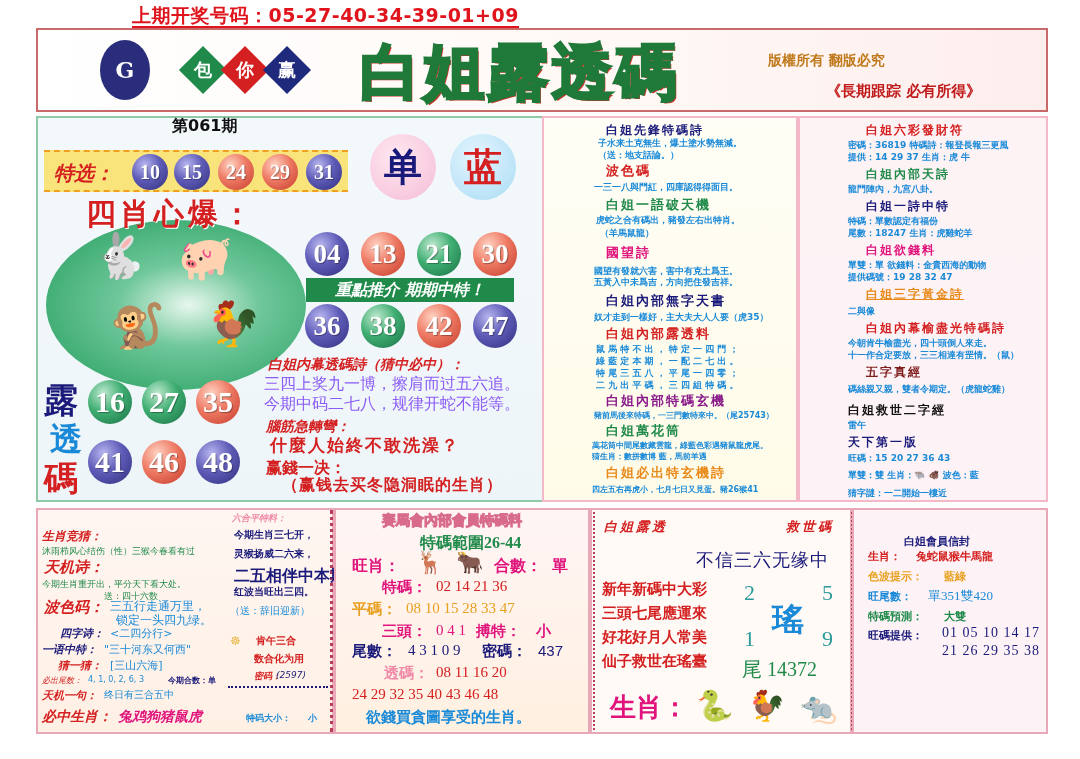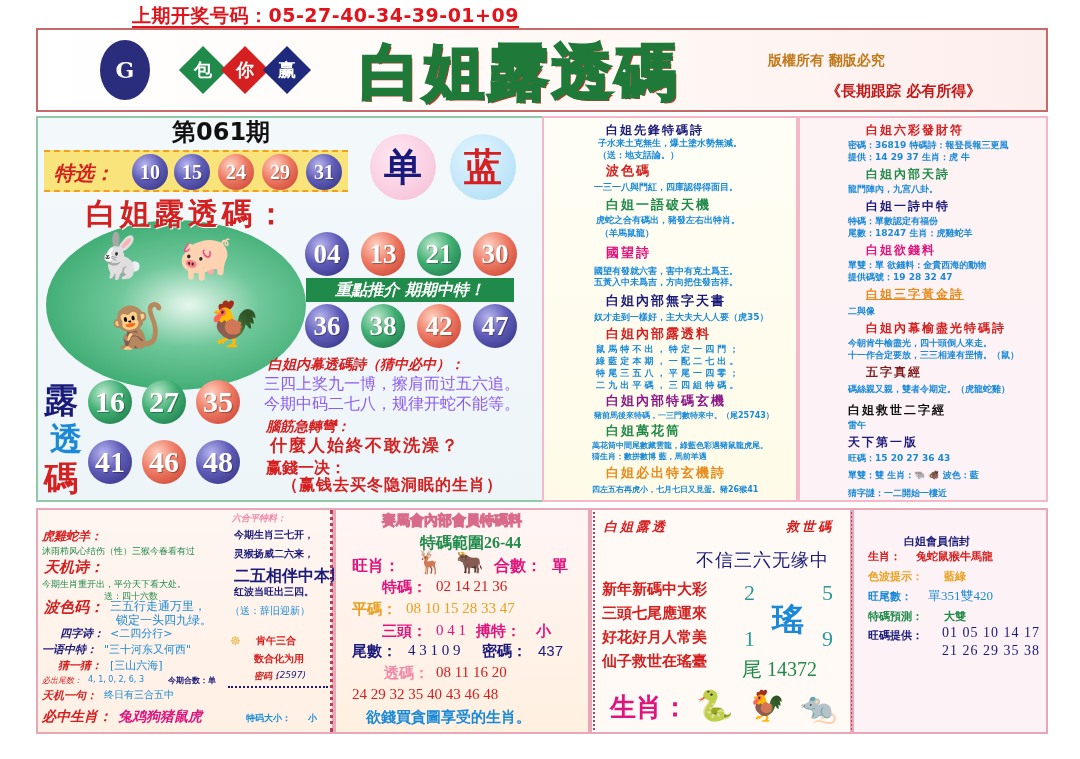--- a/index.html
+++ b/index.html
@@ -12,21 +12,21 @@
   #header-box { left: 36px; top: 28px; width: 1012px; height: 84px; border: 2px solid #c86a6a; background: linear-gradient(90deg, #ffffff 0%, #fff8f4 60%, #fdeeee 100%); }
   #logo { left: 100px; top: 40px; width: 50px; height: 60px; border-radius: 50%; background: #2a2d7c; color: #fff; display: flex; align-items: center; justify-content: center; font-size: 22px; font-weight: bold; font-family: "DejaVu Serif", serif; }
   .diamond { position: absolute; width: 34px; height: 34px; transform: rotate(45deg); top: 53px; }
   .diamond span { position: absolute; left: 0; top: 0; width: 34px; height: 34px; display: flex; align-items: center; justify-content: center; transform: rotate(-45deg); color: #fff; font-size: 18px; font-weight: bold; }
   #brand-title { left: 360px; top: 36px; font-size: 60px; font-weight: bold; color: #ffffff; letter-spacing: 4px; line-height: 72px; -webkit-text-stroke: 3px #1f7a3a; text-shadow: 0 0 0 #c8342a, 2px 2px 0 #c8342a; white-space: nowrap; }
   #rights { left: 768px; top: 52px; font-size: 14px; font-weight: bold; color: #c07a1c; font-family: "DejaVu Serif", serif; }
   #slogan { left: 826px; top: 82px; font-size: 15px; font-weight: bold; color: #c01a1a; white-space: nowrap; }
 
   
   #left-panel { left: 36px; top: 116px; width: 508px; height: 386px; border: 2px solid #8fc9a8; background: linear-gradient(180deg, #f3f8fb 0%, #eef5f8 100%); }
-  #issue { left: 172px; top: 116px; font-size: 24px; font-weight: bold; color: #111; white-space: nowrap; }
+  #issue { left: 172px; top: 116px; font-size: 16px; font-weight: bold; color: #111; white-space: nowrap; }
   #tx-band { left: 44px; top: 150px; width: 304px; height: 42px; background: #f9e47c; border-top: 2px dashed #f0a020; border-bottom: 2px dashed #f0a020; }
   #tx-label { left: 54px; top: 160px; font-size: 20px; font-weight: bold; color: #d42020; font-style: italic; }
   .ball { position: absolute; border-radius: 50%; color: #fff; font-weight: bold; display: flex; align-items: center; justify-content: center; font-family: "Liberation Serif", serif; text-shadow: 1px 1px 1px rgba(0,0,0,0.35); }
   .ball.blue { background: radial-gradient(circle at 35% 30%, #b8b6ef 0%, #5f5cb8 45%, #2f2d7c 100%); }
   .ball.red { background: radial-gradient(circle at 35% 30%, #ffd2c2 0%, #ee7a64 45%, #c4392a 100%); }
   .ball.green { background: radial-gradient(circle at 35% 30%, #bfe9cf 0%, #3fae72 45%, #197044 100%); }
   .ball.sm { width: 36px; height: 36px; font-size: 20px; }
   .ball.md { width: 44px; height: 44px; font-size: 27px; }
   .ball.lg { width: 44px; height: 44px; font-size: 30px; }
 
@@ -93,21 +93,21 @@
 <div class="ball sm blue" style="left:132px;top:154px;">10</div>
 <div class="ball sm blue" style="left:174px;top:154px;">15</div>
 <div class="ball sm red" style="left:218px;top:154px;">24</div>
 <div class="ball sm red" style="left:262px;top:154px;">29</div>
 <div class="ball sm blue" style="left:306px;top:154px;">31</div>
 
 <div id="odd-badge" class="abs">单</div>
 <div id="color-badge" class="abs">蓝</div>
 
 <div id="oval" class="abs"></div>
-<div id="four-title" class="abs">白姐露透碼：</div>
+<div id="four-title" class="abs">四肖心爆：</div>
 <div class="animal" style="left:92px;top:234px;">🐇</div>
 <div class="animal" style="left:178px;top:236px;">🐖</div>
 <div class="animal" style="left:110px;top:304px;">🐒</div>
 <div class="animal" style="left:206px;top:302px;">🐓</div>
 
 <div class="ball md blue" style="left:305px;top:232px;">04</div>
 <div class="ball md red" style="left:361px;top:232px;">13</div>
 <div class="ball md green" style="left:417px;top:232px;">21</div>
 <div class="ball md red" style="left:473px;top:232px;">30</div>
 <div id="promo-band" class="abs">重點推介 期期中特！</div>
@@ -184,21 +184,21 @@
 <div class="sec-h" style="left:848px;top:402px;font-size:12px;color:#111111;">白姐救世二字經</div>
 <div class="sec-t" style="left:848px;top:420px;">雷午</div>
 <div class="sec-h" style="left:848px;top:434px;font-size:12px;color:#1a1a7a;">天下第一版</div>
 <div class="sec-t" style="left:848px;top:453px;">旺碼：15 20 27 36 43</div>
 <div class="sec-t" style="left:848px;top:470px;">單雙：雙 生肖：🐃 🐗 波色：藍</div>
 <div class="sec-t" style="left:848px;top:488px;">猜字謎：一二開始一樓近</div>
 
 <div id="bl-panel" class="abs"></div>
 <div id="bl-dots" class="abs"></div>
 
-<div class="txt" style="left:42px;top:528px;font-size:12px;font-weight:bold;font-style:italic;color:#d42020;">虎雞蛇羊：</div>
+<div class="txt" style="left:42px;top:528px;font-size:12px;font-weight:bold;font-style:italic;color:#d42020;">生肖竞猜：</div>
 <div class="txt" style="left:42px;top:545px;font-size:9px;color:#1f8a4a;">沐雨栉风心结伤（性）三猴今春看有过</div>
 <div class="txt" style="left:44px;top:558px;font-size:15px;font-weight:bold;font-style:italic;color:#d42020;">天机诗：</div>
 <div class="txt" style="left:42px;top:578px;font-size:9px;color:#1f8a4a;">今期生肖重开出，平分天下看大处。</div>
 <div class="txt" style="left:104px;top:590px;font-size:9px;color:#1f8a4a;">送：四十六数</div>
 <div class="txt" style="left:44px;top:598px;font-size:15px;font-weight:bold;font-style:italic;color:#d42020;">波色码：</div>
 <div class="txt" style="left:110px;top:598px;font-size:12px;color:#1a8ad8;">三五行走通万里，</div>
 <div class="txt" style="left:116px;top:612px;font-size:12px;color:#1a8ad8;">锁定一头四九绿。</div>
 <div class="txt" style="left:60px;top:626px;font-size:11px;font-weight:bold;font-style:italic;color:#1a1a7a;">四字诗：</div>
 <div class="txt" style="left:110px;top:626px;font-size:11px;color:#1a8ad8;">&lt;二四分行&gt;</div>
 <div class="txt" style="left:42px;top:642px;font-size:11px;font-weight:bold;font-style:italic;color:#1a1a7a;">一语中特：</div>

